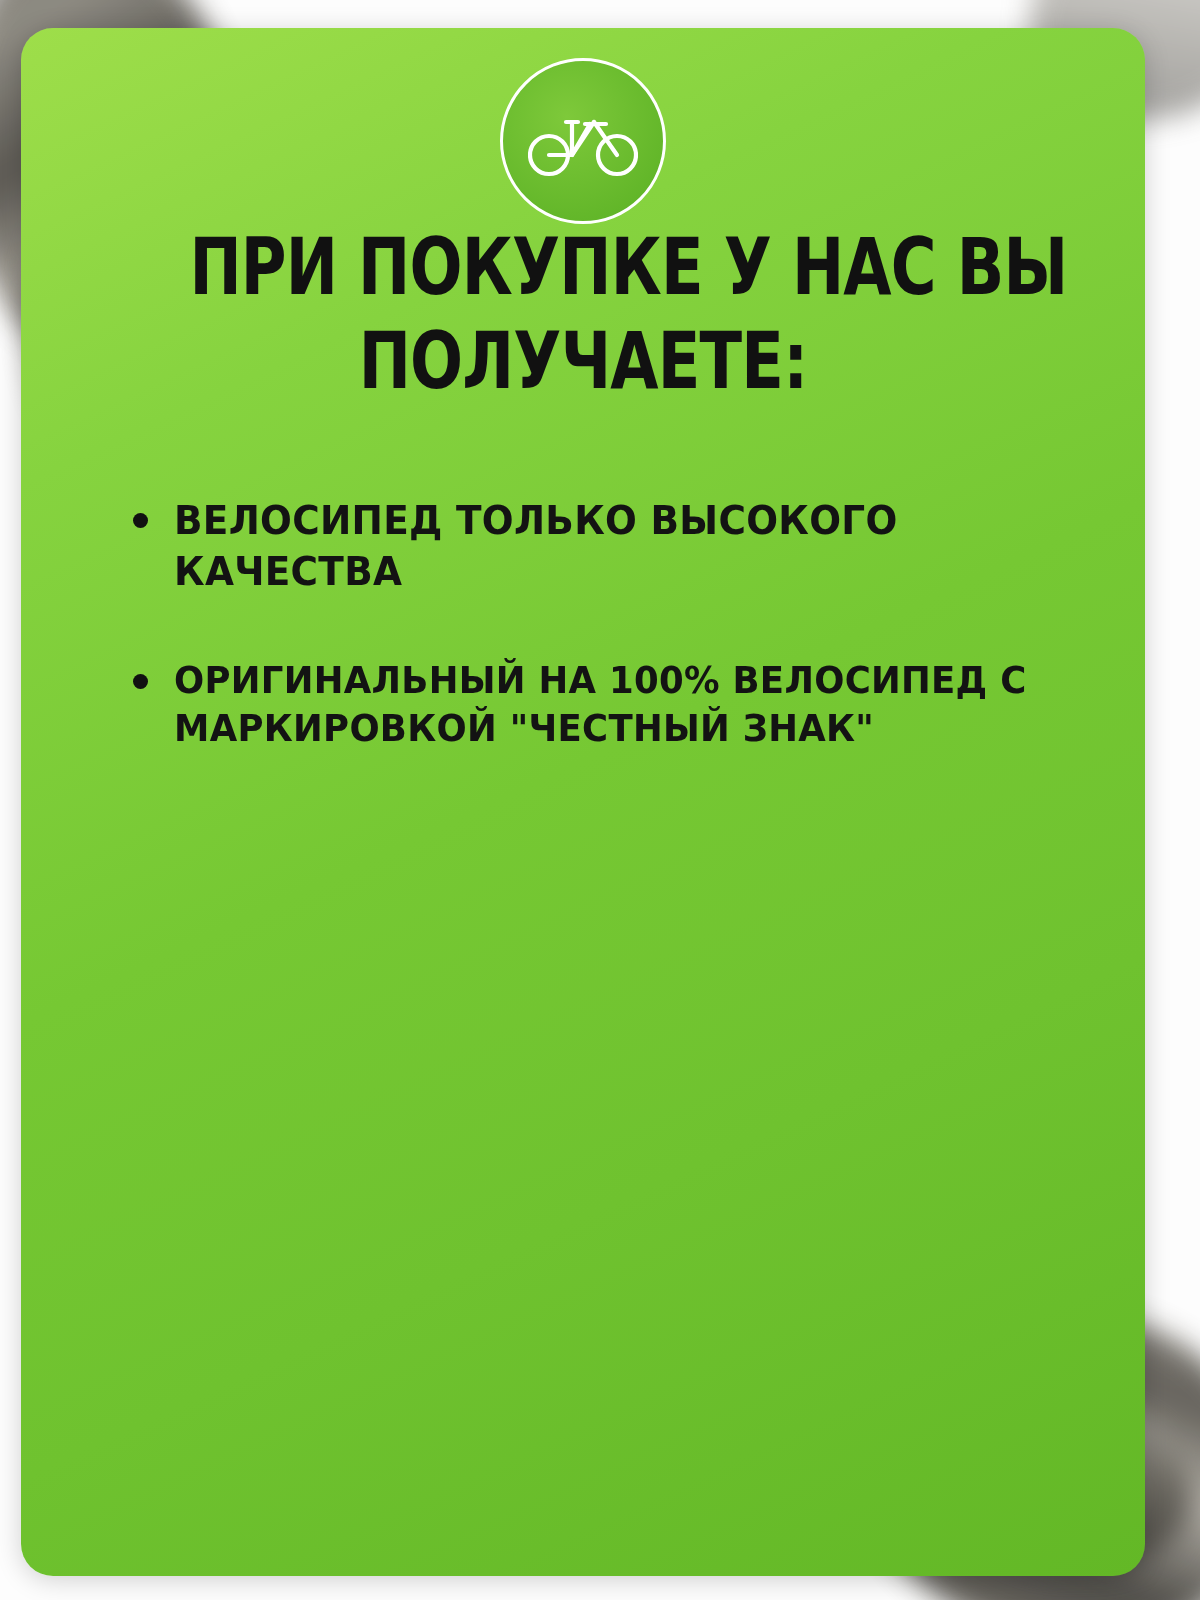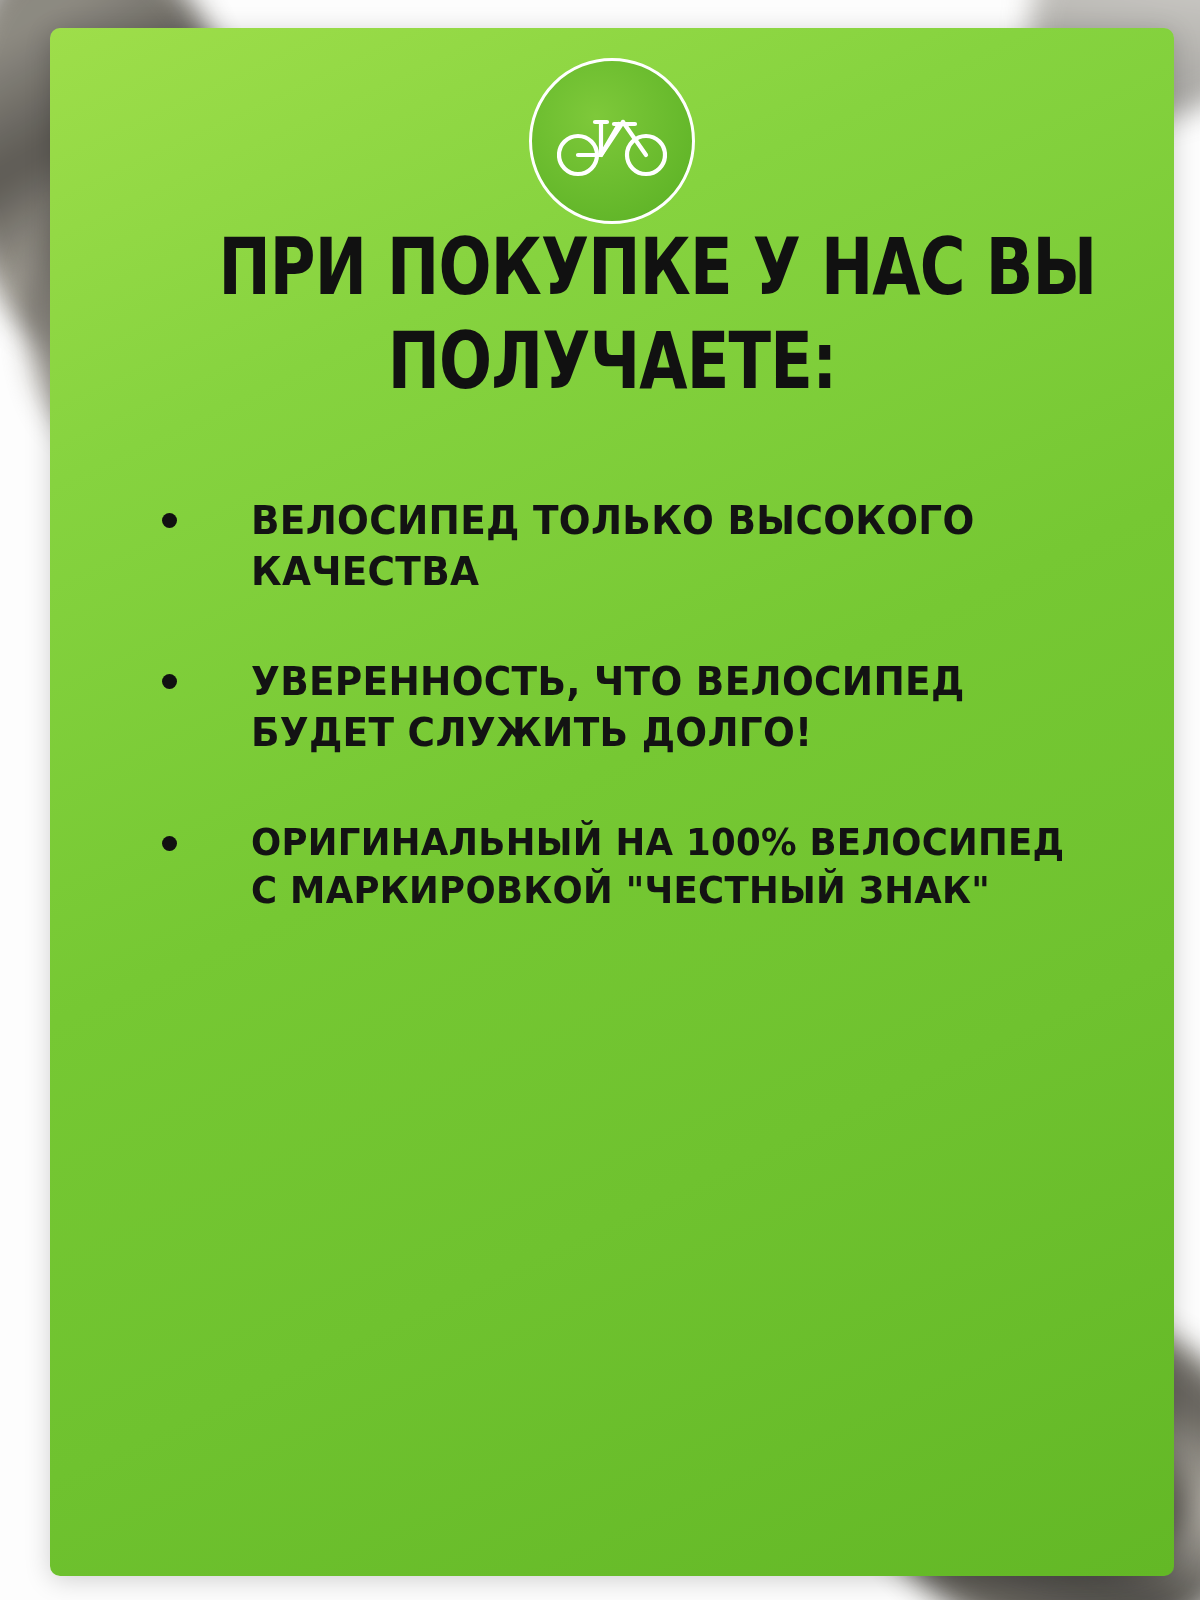--- a/index.html
+++ b/index.html
@@ -57,25 +57,25 @@
     right: -70px; top: -80px;
     width: 240px; height: 200px;
     background: linear-gradient(190deg, #c9c6bf, #7d7a72 60%, #4d4b46);
     border-radius: 50% 45% 55% 40%;
     opacity: .55;
   }
 
   
   .card {
     position: absolute;
-    left: 50px;
+    left: 21px;
     top: 28px;
     width: 1124px;
     height: 1548px;
-    border-radius: 10px;
+    border-radius: 32px;
     background: linear-gradient(155deg, #9ede4a 0%, #86d33f 22%, #76c833 48%, #6fc22f 70%, #63b826 100%);
     box-shadow: 0 4px 26px rgba(0,0,0,0.18);
     overflow: hidden;
   }
 
   .logo-wrap {
     position: absolute;
     top: 30px;
     left: 0; right: 0;
     display: flex;
@@ -114,21 +114,20 @@
   .bullets {
     position: absolute;
     top: 468px;
     left: 112px;
     right: 52px;
   }
   .bullet {
     display: flex;
     align-items: flex-start;
     margin-bottom: 60px;
-    gap: 48px;
   }
   .bullet:last-child { margin-bottom: 18px; }
   .dot {
     flex: 0 0 auto;
     width: 15px;
     height: 15px;
     border-radius: 50%;
     background: #111111;
     margin-top: 17px;
     margin-right: 26px;
@@ -182,24 +181,20 @@
 
   <div class="bullets">
 
     <div class="bullet b1">
       <span class="dot"></span>
       <span class="btext">ВЕЛОСИПЕД ТОЛЬКО ВЫСОКОГО КАЧЕСТВА</span>
     </div>
 
 
 
-    <div class="bullet b4">
-      <span class="dot"></span>
-      <span class="btext">УВЕРЕННОСТЬ, ЧТО ВЕЛОСИПЕД БУДЕТ СЛУЖИТЬ ДОЛГО!</span>
-    </div>
 
     <div class="bullet b5">
       <span class="dot"></span>
       <span class="btext">ОРИГИНАЛЬНЫЙ НА 100% ВЕЛОСИПЕД С МАРКИРОВКОЙ "ЧЕСТНЫЙ ЗНАК"</span>
     </div>
 
   </div>
 </div>
 
 </body></html>

